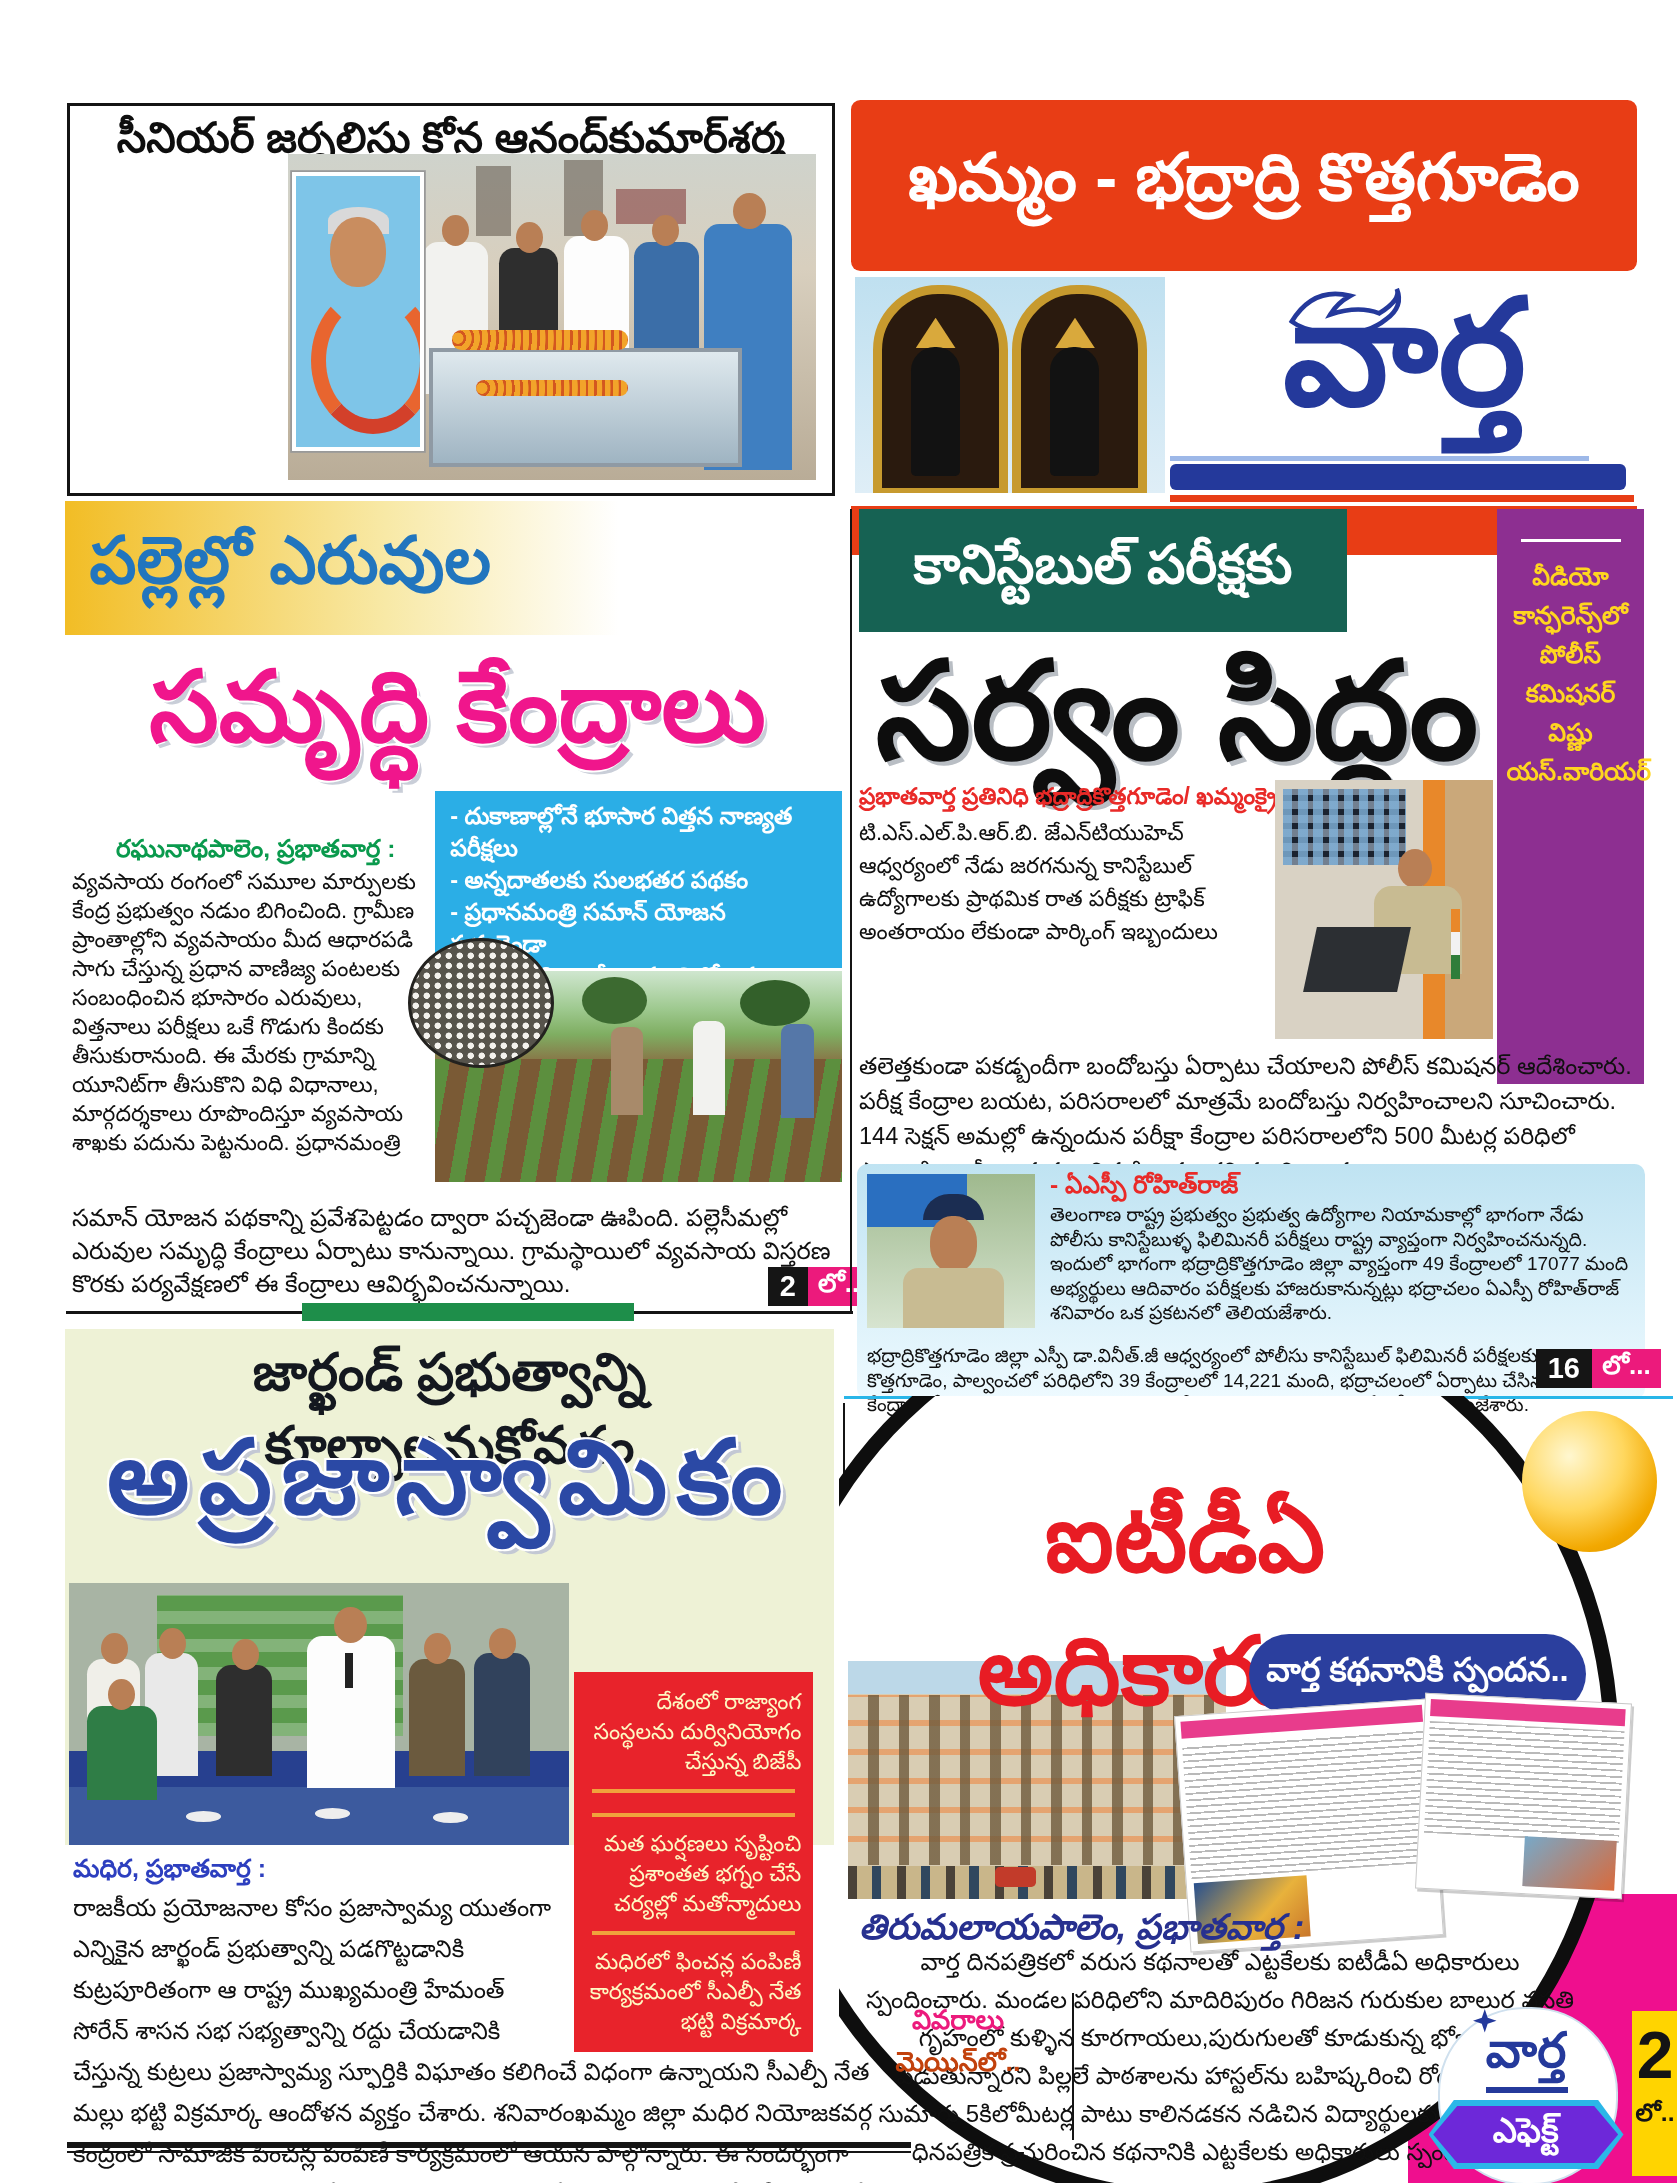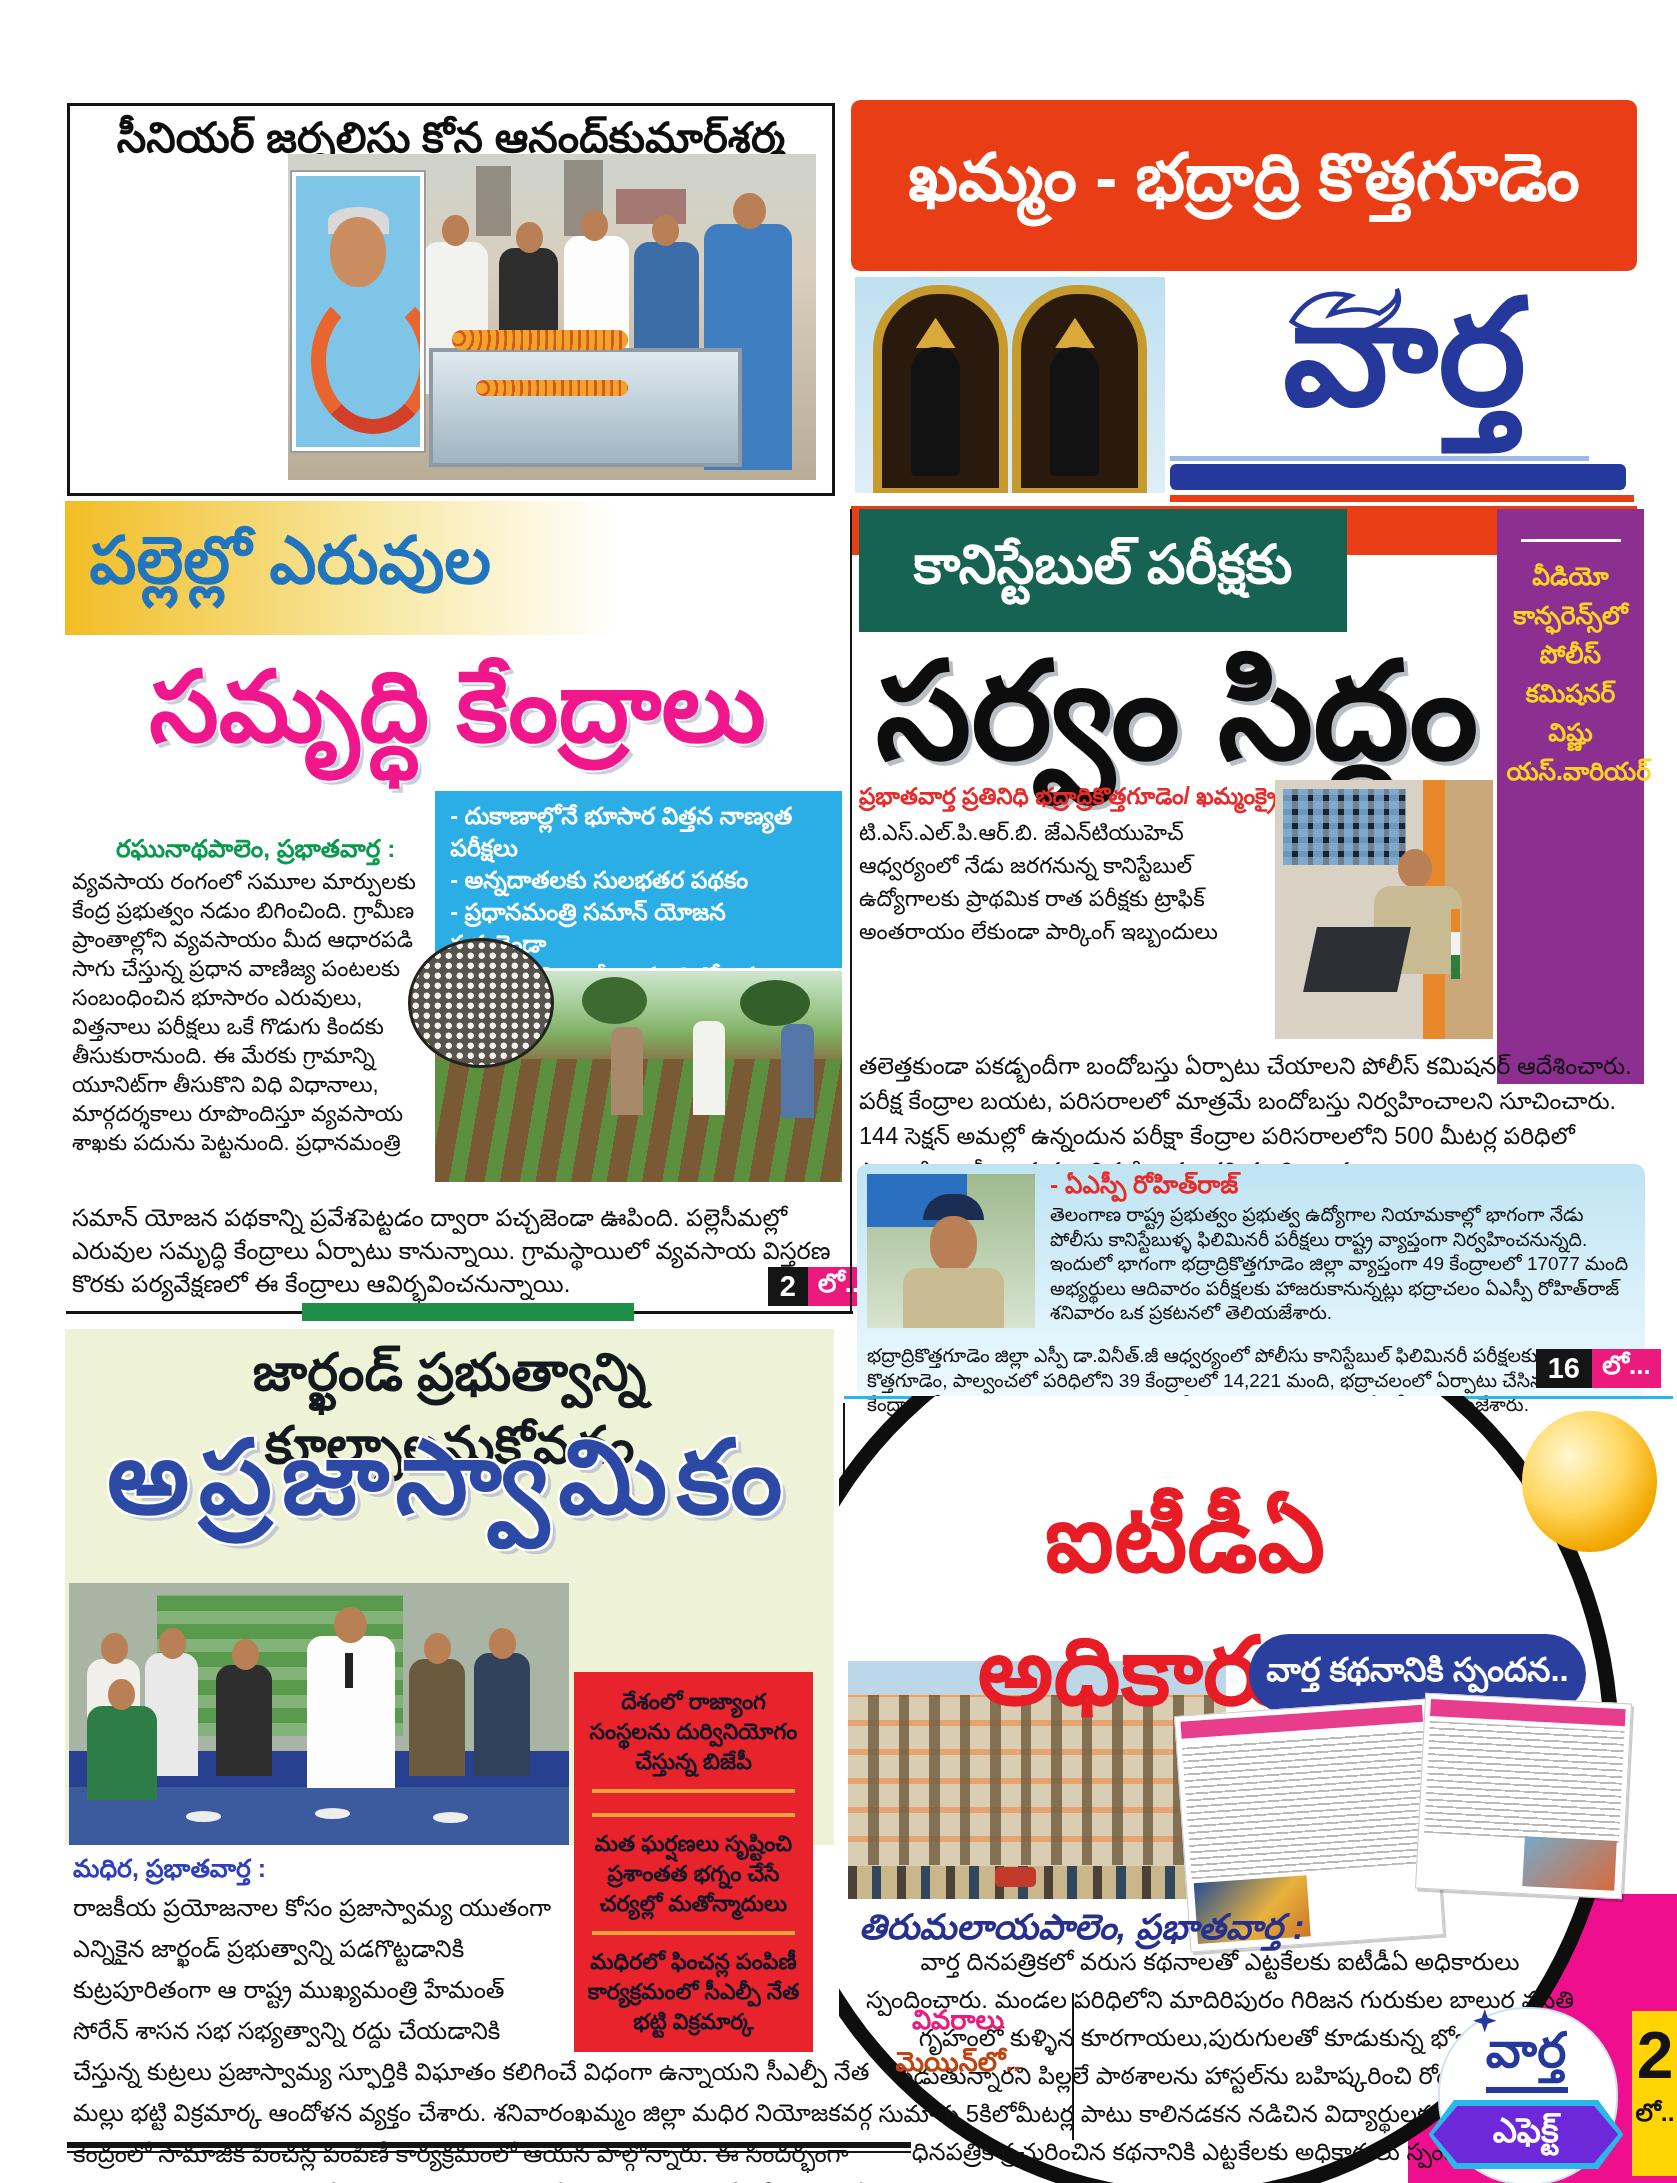--- a/index.html
+++ b/index.html
@@ -96,21 +96,21 @@
   
   .jk-bg{left:65px;top:1329px;width:769px;height:516px;background:#eef2d6;}
   .jk-kick{left:65px;top:1342px;width:769px;text-align:center;font-size:52px;font-weight:800;color:#14181f;}
   .jk-head{left:65px;top:1419px;width:769px;text-align:center;font-size:103px;font-weight:800;color:#2b49a5;letter-spacing:9.4px;
            text-shadow:-2.3px -2.3px 0 #fff,2.3px -2.3px 0 #fff,-2.3px 2.3px 0 #fff,2.3px 2.3px 0 #fff,5.3px 5.3px 0 #c3c8d4;}
   .press{left:69px;top:1583px;width:500px;height:262px;background:linear-gradient(180deg,#a8b4a4 0 64%,#27408f 64% 78%,#3c5a9e 78%);}
   .banner{position:absolute;left:88px;top:11.7px;width:246px;height:141px;background:#5a9a4c;
           background-image:repeating-linear-gradient(0deg,rgba(255,255,255,.25) 0 13px,rgba(0,0,0,0) 13px 28px);}
   .plate{position:absolute;width:35px;height:10.6px;border-radius:50%;background:#eee;}
   .jk-box{left:574px;top:1672px;width:239px;height:380px;background:#e8232b;box-sizing:border-box;padding:15.2px 11.7px;display:flex;flex-direction:column;justify-content:space-between;}
-  .jk-box .p{color:#0f172a;font-size:22px;line-height:30px;font-weight:700;text-align:center;}
+  .jk-box .p{color:#fef9c3;font-size:22px;line-height:30px;font-weight:400;text-align:right;}
   .jk-box .s{height:4.1px;background:#f0a23c;margin:8.2px 5.9px;}
   .jk-date{left:73px;top:1854px;font-size:25px;font-weight:800;color:#2d3fbf;}
   .jk-ba{left:73px;top:1887px;width:491px;font-size:24px;line-height:41px;color:#101010;}
   .jk-bb{left:73px;top:2051px;width:837px;font-size:24px;line-height:41px;color:#101010;}
   .jk-rule{left:67px;top:2142px;width:844px;height:10.6px;border-top:6.5px solid #141414;border-bottom:2.3px solid #141414;box-sizing:border-box;}
 
   
   .itda{left:839px;top:1396px;width:839px;height:788px;overflow:hidden;}
   .it-topline{position:absolute;left:4.7px;top:0;width:829px;height:2.9px;background:#29b6e8;}
   .it-pink{position:absolute;left:569px;top:498px;width:270px;height:289px;background:#ef0f8e;z-index:0;}

